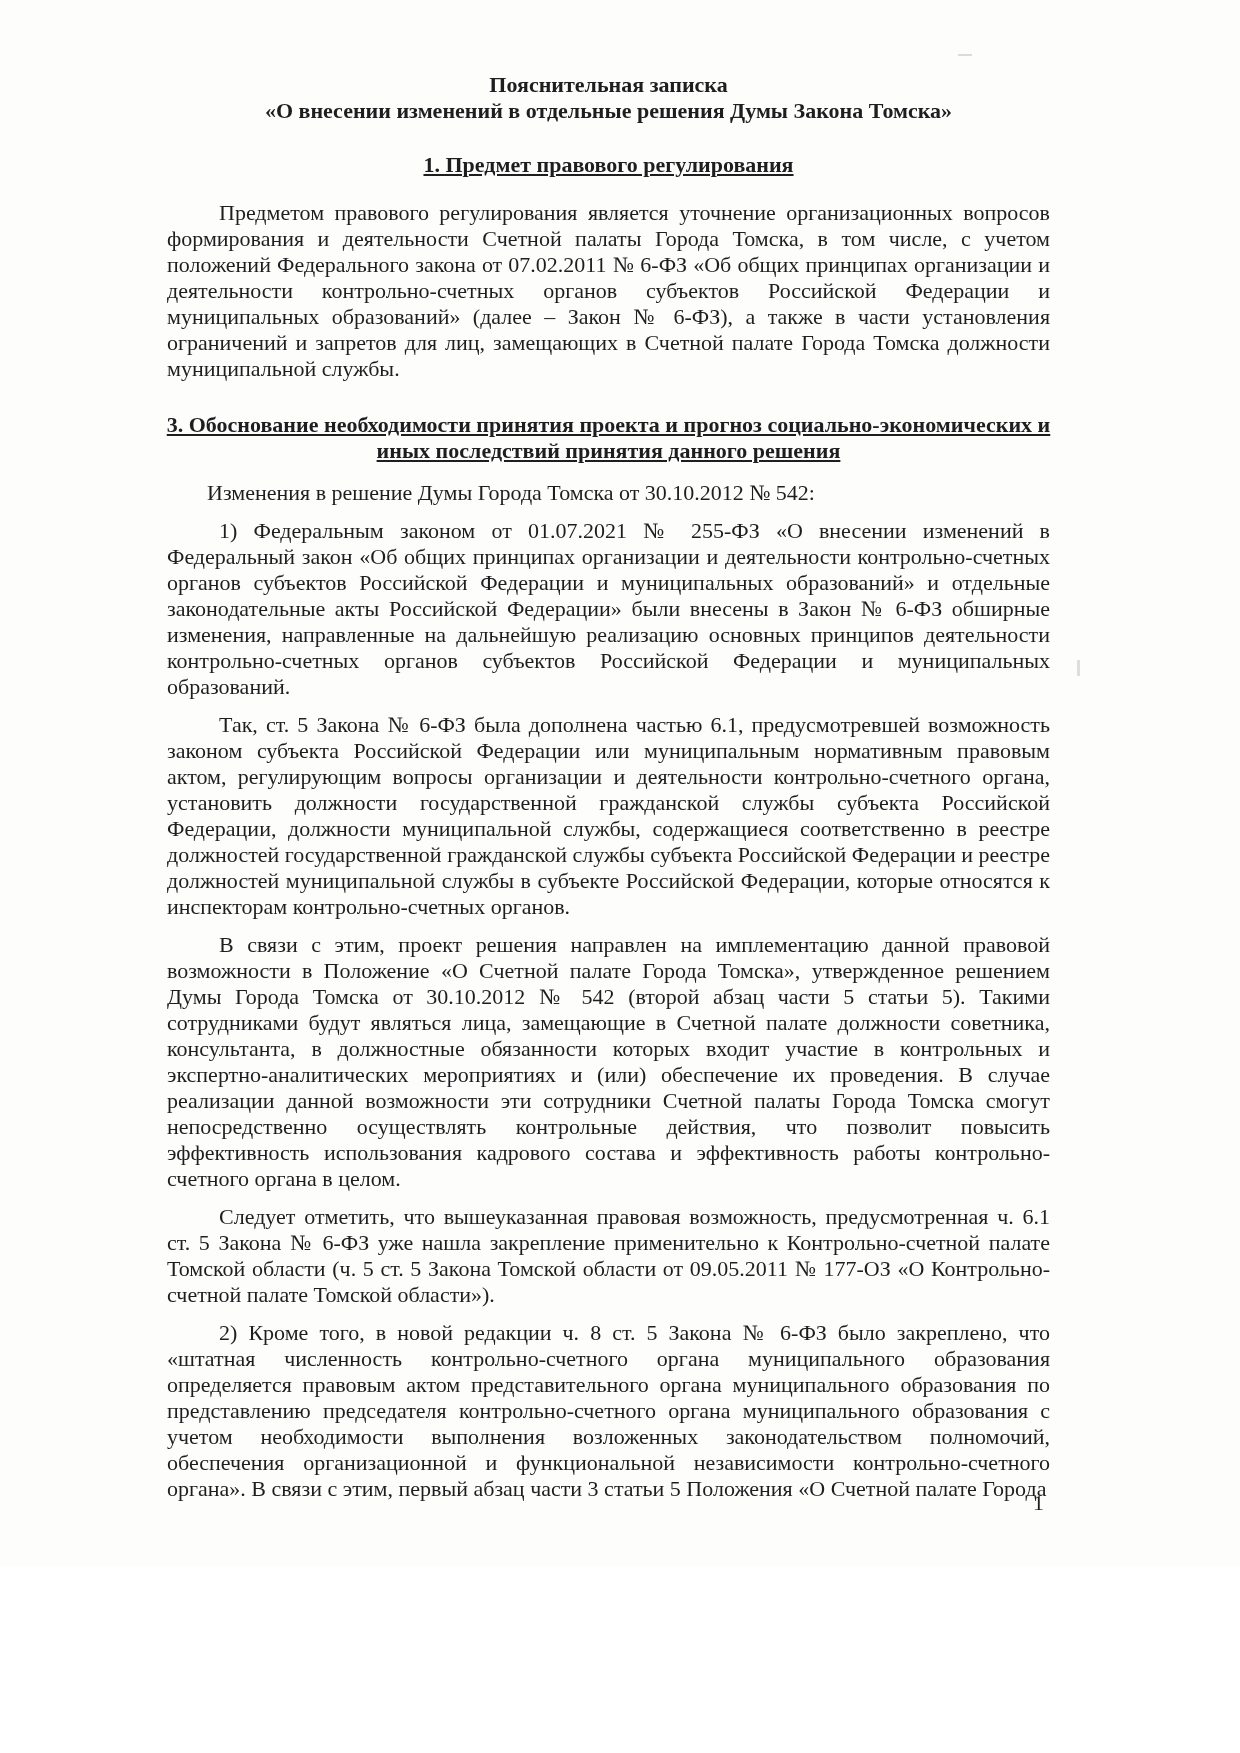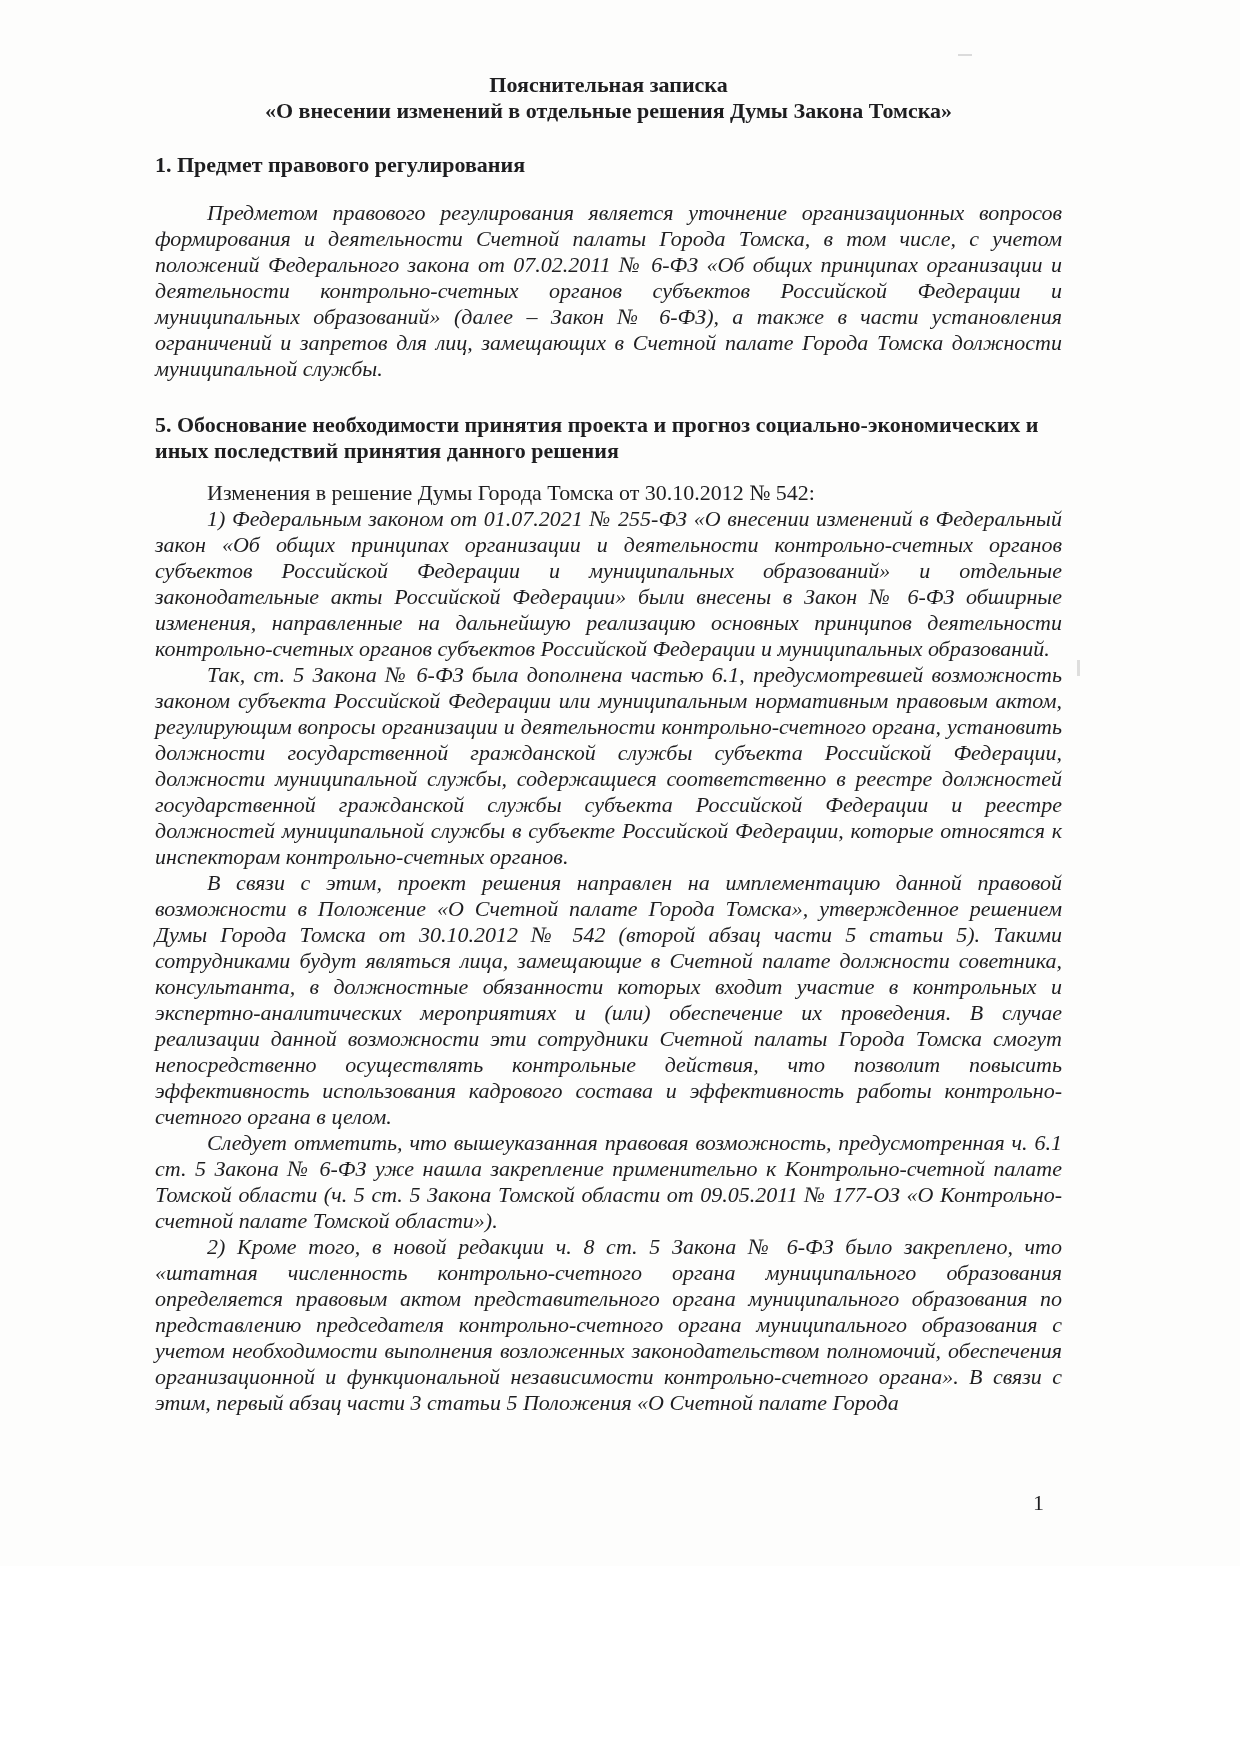--- a/index.html
+++ b/index.html
@@ -24,31 +24,32 @@
   .doc-title {
     text-align: center;
     font-weight: bold;
     margin: 0;
   }
   .doc-title .title-line {
     display: block;
   }
   .sec-heading {
     font-size: inherit;
+    text-align: center;
     font-weight: bold;
+    text-decoration: underline;
     margin: 28px 0 22px 0;
   }
   .sec-heading.sec2 {
     margin: 30px 0 16px 0;
   }
   .para {
-    margin: 0;
+    margin: 12px;
     text-align: justify;
     text-indent: 52px;
-    font-style: italic;
   }
   .subheading {
     margin: 0;
     text-indent: 52px;
   }
   .page-number {
     position: absolute;
     top: 1490px;
     right: 196px;
     font-size: 22px;
@@ -70,21 +71,21 @@
 
   <header class="doc-title">
     <span class="title-line">Пояснительная записка</span>
     <span class="title-line">«О внесении изменений в отдельные решения Думы Закона Томска»</span>
   </header>
 
   <h2 class="sec-heading">1. Предмет правового регулирования</h2>
 
   <p class="para">Предметом правового регулирования является уточнение организационных вопросов формирования и деятельности Счетной палаты Города Томска, в том числе, с учетом положений Федерального закона от 07.02.2011 № 6-ФЗ «Об общих принципах организации и деятельности контрольно-счетных органов субъектов Российской Федерации и муниципальных образований» (далее – Закон № 6-ФЗ), а также в части установления ограничений и запретов для лиц, замещающих в Счетной палате Города Томска должности муниципальной службы.</p>
 
-  <h2 class="sec-heading sec2">5. Обоснование необходимости принятия проекта и прогноз социально-экономических и иных последствий принятия данного решения</h2>
+  <h2 class="sec-heading sec2">3. Обоснование необходимости принятия проекта и прогноз социально-экономических и иных последствий принятия данного решения</h2>
 
   <p class="subheading">Изменения в решение Думы Города Томска от 30.10.2012 № 542:</p>
 
   <p class="para">1) Федеральным законом от 01.07.2021 № 255-ФЗ «О внесении изменений в Федеральный закон «Об общих принципах организации и деятельности контрольно-счетных органов субъектов Российской Федерации и муниципальных образований» и отдельные законодательные акты Российской Федерации» были внесены в Закон № 6-ФЗ обширные изменения, направленные на дальнейшую реализацию основных принципов деятельности контрольно-счетных органов субъектов Российской Федерации и муниципальных образований.</p>
   <p class="para">Так, ст. 5 Закона № 6-ФЗ была дополнена частью 6.1, предусмотревшей возможность законом субъекта Российской Федерации или муниципальным нормативным правовым актом, регулирующим вопросы организации и деятельности контрольно-счетного органа, установить должности государственной гражданской службы субъекта Российской Федерации, должности муниципальной службы, содержащиеся соответственно в реестре должностей государственной гражданской службы субъекта Российской Федерации и реестре должностей муниципальной службы в субъекте Российской Федерации, которые относятся к инспекторам контрольно-счетных органов.</p>
   <p class="para">В связи с этим, проект решения направлен на имплементацию данной правовой возможности в Положение «О Счетной палате Города Томска», утвержденное решением Думы Города Томска от 30.10.2012 № 542 (второй абзац части 5 статьи 5). Такими сотрудниками будут являться лица, замещающие в Счетной палате должности советника, консультанта, в должностные обязанности которых входит участие в контрольных и экспертно-аналитических мероприятиях и (или) обеспечение их проведения. В случае реализации данной возможности эти сотрудники Счетной палаты Города Томска смогут непосредственно осуществлять контрольные действия, что позволит повысить эффективность использования кадрового состава и эффективность работы контрольно-счетного органа в целом.</p>
   <p class="para">Следует отметить, что вышеуказанная правовая возможность, предусмотренная ч. 6.1 ст. 5 Закона № 6-ФЗ уже нашла закрепление применительно к Контрольно-счетной палате Томской области (ч. 5 ст. 5 Закона Томской области от 09.05.2011 № 177-ОЗ «О Контрольно-счетной палате Томской области»).</p>
   <p class="para">2) Кроме того, в новой редакции ч. 8 ст. 5 Закона № 6-ФЗ было закреплено, что «штатная численность контрольно-счетного органа муниципального образования определяется правовым актом представительного органа муниципального образования по представлению председателя контрольно-счетного органа муниципального образования с учетом необходимости выполнения возложенных законодательством полномочий, обеспечения организационной и функциональной независимости контрольно-счетного органа». В связи с этим, первый абзац части 3 статьи 5 Положения «О Счетной палате Города</p>
 
   <div class="page-number">1</div>

